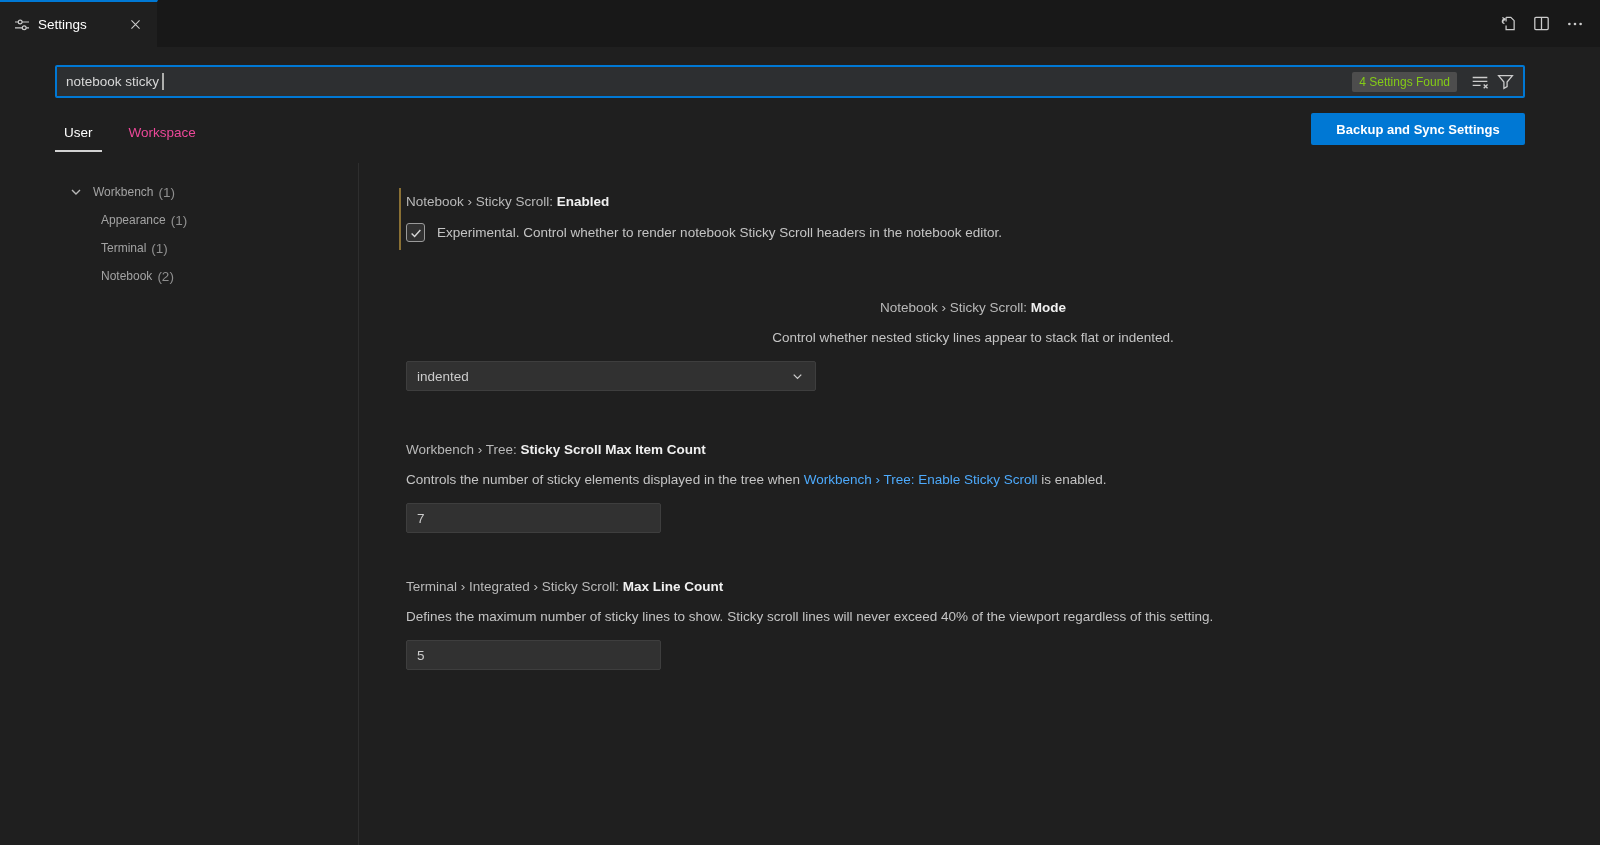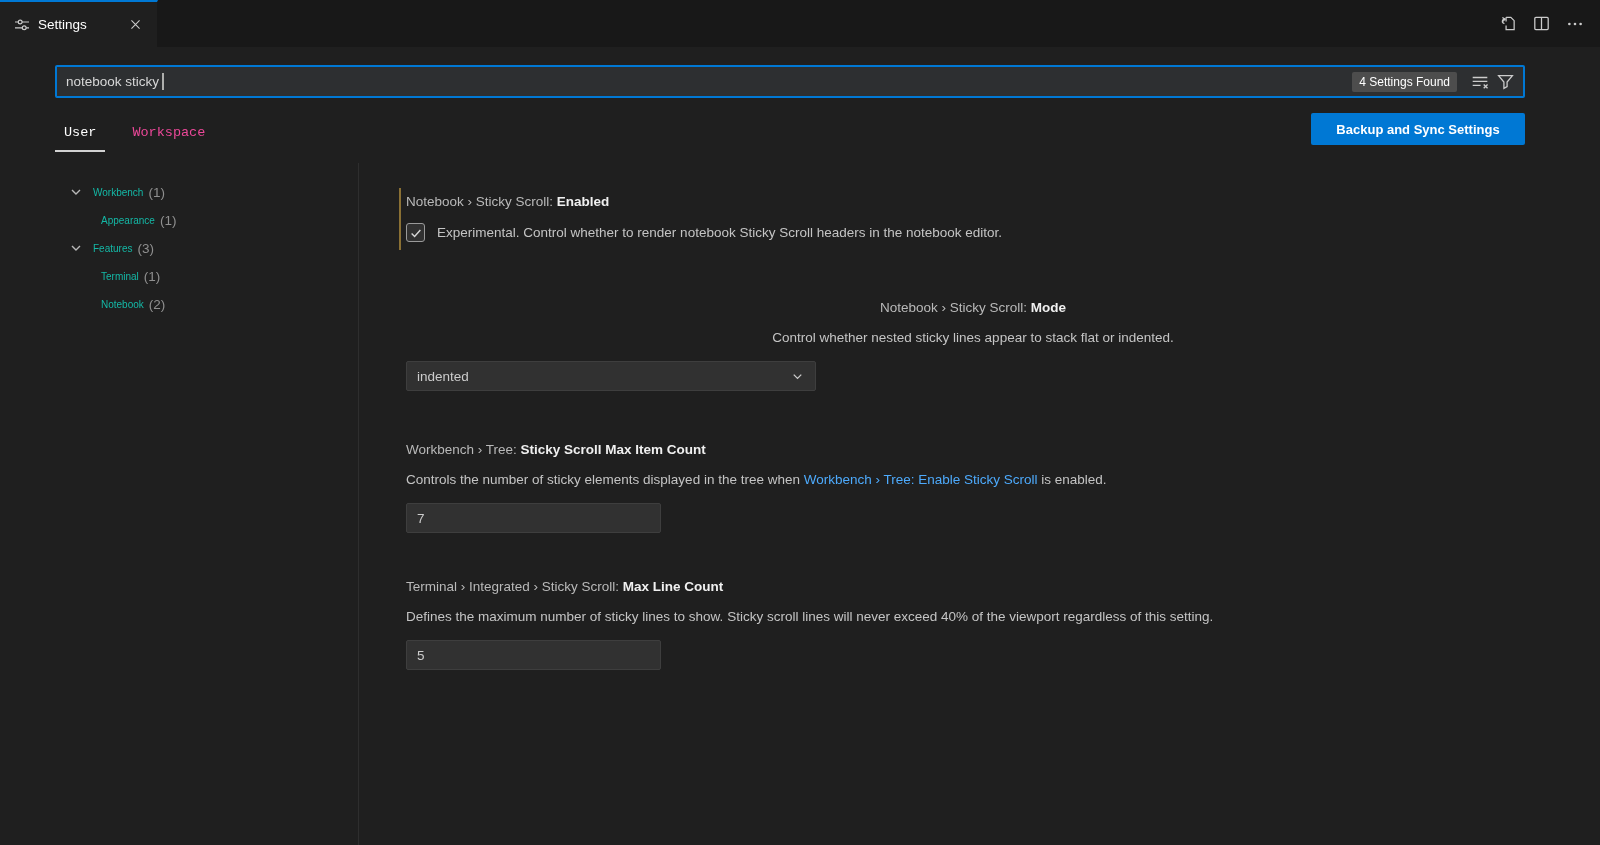--- a/index.html
+++ b/index.html
@@ -30,43 +30,43 @@
   
   .search-box {
     position:absolute; left:55px; top:65px; width:1470px; height:33px;
     background:#2d2f31; border:2px solid #0078d4; border-radius:2px;
     display:flex; align-items:center; padding:0 7px 0 9px;
   }
   .search-text { color:#d7d7d7; font-size:13.5px; white-space:pre; }
   .caret { width:1.5px; height:17px; background:#aeafad; margin-left:3px; }
   .search-spacer { flex:1; }
   .results-badge {
-    background:#4d4d4d; color:#ffffff; font-size:12px; line-height:18px;
+    background:#4d4d4d; color:#84cc16; font-size:12px; line-height:18px;
     padding:1px 7px; border-radius:2px; margin-right:9px; white-space:nowrap;
   }
   .search-icon-btn { width:22px; height:22px; display:flex; align-items:center; justify-content:center;
                      border-radius:3px; margin-left:3px; }
 
   
-  .scope-tabs { position:absolute; left:55px; top:117px; display:flex; gap:18px;font-family:Liberation Mono, monospace; }
+  .scope-tabs { position:absolute; left:55px; top:117px; display:flex; gap:18px; }
   .scope-tab { padding:8px 9px 10px; font-size:13.5px; color:#ec4899; cursor:pointer; }
   .scope-tab.active { color:#ffffff; border-bottom:2px solid #d2d2d2; }
   .backup-btn {
     position:absolute; left:1311px; top:113px; width:214px; height:32px;
     background:#0078d4; color:#ffffff; border-radius:2px;
     display:flex; align-items:center; justify-content:center;
     font-size:13px; font-weight:700; cursor:pointer;
   }
 
   
   .toc { position:absolute; left:0; top:178px; width:357px; }
   .toc-row { height:28px; display:flex; align-items:center; cursor:pointer; }
   .toc-row .twisty { width:18px; height:16px; margin-left:68px; display:flex; align-items:center; }
   .toc-row.lvl1 { padding-left:101px; }
-  .toc-label { color:#14b8a6; font-size:10px; }
+  .toc-label { color:#a3a3a3; font-size:12px; }
   .toc-count { color:#8f8f8f; font-size:13.5px; margin-left:5px; }
   .toc-row.lvl0 .toc-label { margin-left:7px; }
 
   .divider { position:absolute; left:358px; top:163px; bottom:0; width:1px; background:#2e2e2e; }
 
   
   .setting { position:absolute; left:406px; right:60px; }
   .setting-title { font-size:13.5px; line-height:18px; }
   .setting-title .cat { color:#b9b9b9; font-weight:400; }
   .setting-title .lbl { color:#f0f0f0; font-weight:700; }
@@ -169,29 +169,20 @@
           <path d="M4 6l4 4 4-4"></path>
         </svg>
     </span>
     <span class="toc-label">Workbench</span>
     <span class="toc-count">(1)</span>
   </div>
   <div class="toc-row lvl1">
     <span class="toc-label">Appearance</span>
     <span class="toc-count">(1)</span>
   </div>
-  <div class="toc-row lvl0">
-    <span class="twisty">
-      <svg width="16" height="16" viewBox="0 0 16 16" fill="none" stroke="#b8b8b8" stroke-width="1.4">
-          <path d="M4 6l4 4 4-4"></path>
-        </svg>
-    </span>
-    <span class="toc-label">Features</span>
-    <span class="toc-count">(3)</span>
-  </div>
   <div class="toc-row lvl1">
     <span class="toc-label">Terminal</span>
     <span class="toc-count">(1)</span>
   </div>
   <div class="toc-row lvl1">
     <span class="toc-label">Notebook</span>
     <span class="toc-count">(2)</span>
   </div>
 </div>
 

